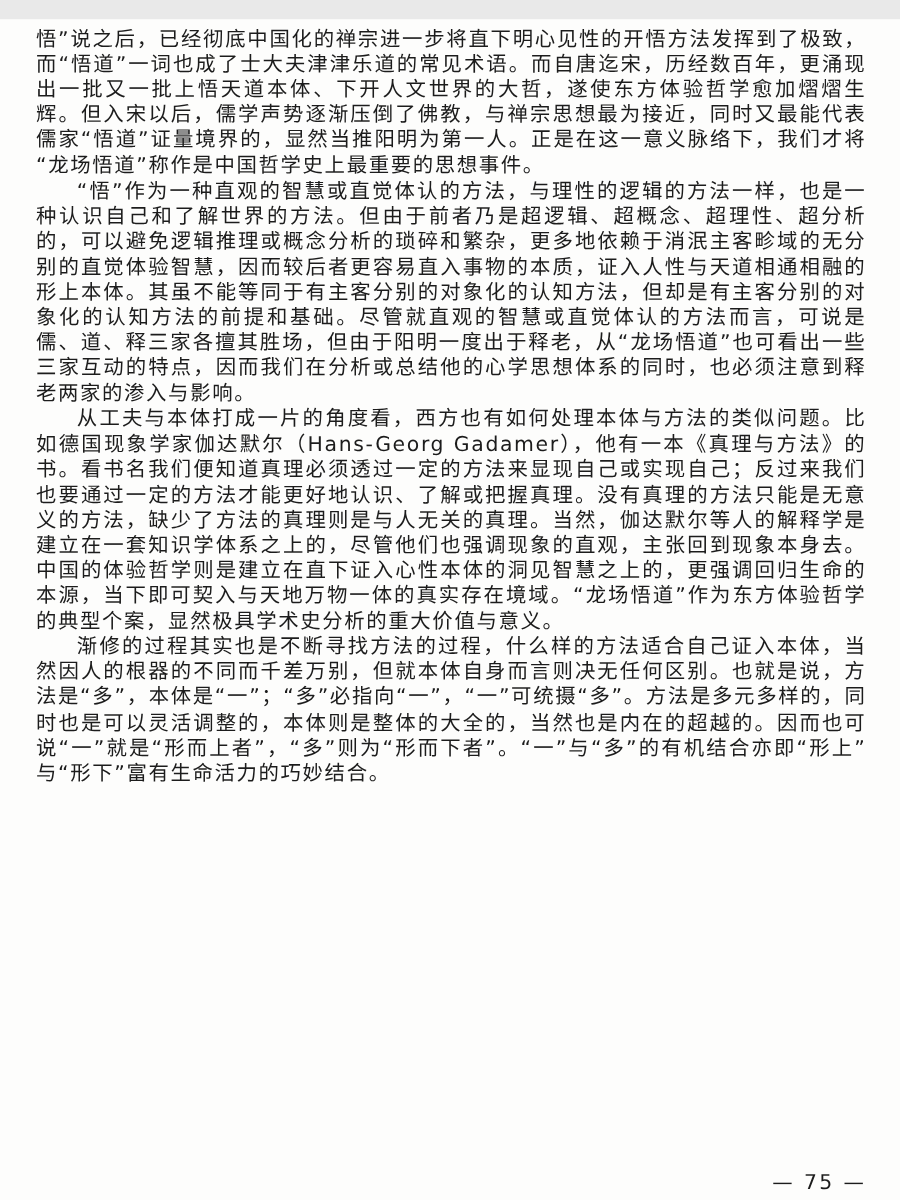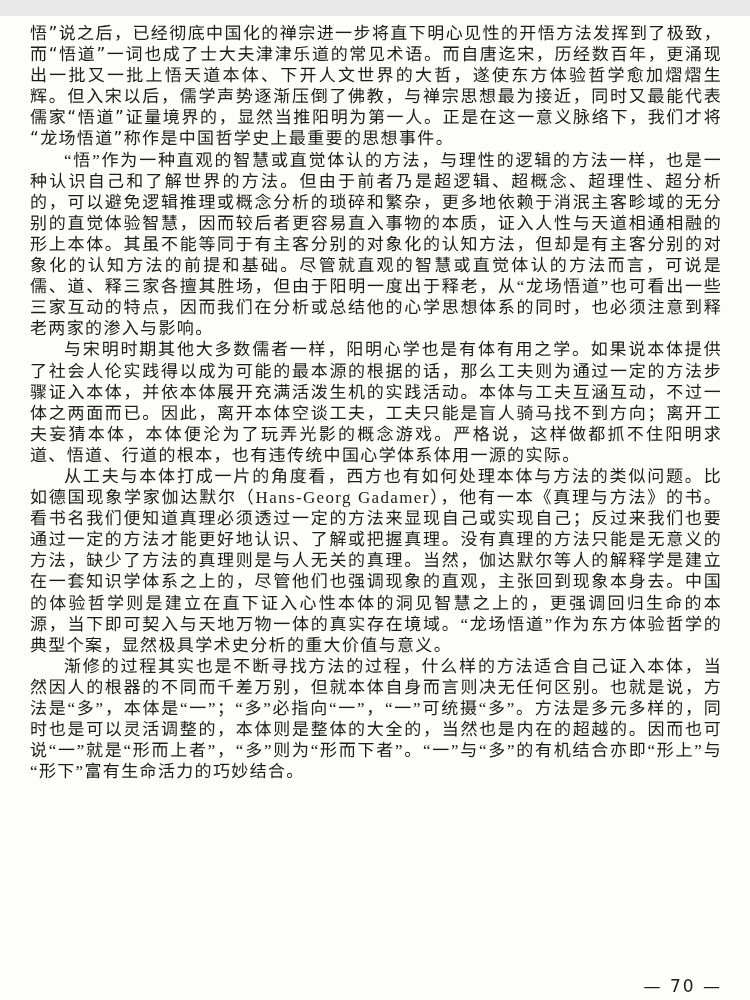--- a/index.html
+++ b/index.html
@@ -23,39 +23,37 @@
     margin: 0;
     font-size: 17px;
     line-height: 21.1px;
     letter-spacing: 1.35px;
     text-align: justify;
     text-justify: inter-ideograph;
     word-break: break-all;
   }
   .body-text p.indent {
     text-indent: 2em;
-    font-family: Liberation Serif, serif;
   }
   .footer {
     position: absolute;
     right: 28px;
     bottom: 20px;
     font-size: 17px;
     letter-spacing: 2px;
     color: #1c1c1c;
   }
 </style>
 </head>
 <body>
 
 <div class="page">
   <div class="body-text">
     <p>悟”说之后，已经彻底中国化的禅宗进一步将直下明心见性的开悟方法发挥到了极致，而“悟道”一词也成了士大夫津津乐道的常见术语。而自唐迄宋，历经数百年，更涌现出一批又一批上悟天道本体、下开人文世界的大哲，遂使东方体验哲学愈加熠熠生辉。但入宋以后，儒学声势逐渐压倒了佛教，与禅宗思想最为接近，同时又最能代表儒家“悟道”证量境界的，显然当推阳明为第一人。正是在这一意义脉络下，我们才将“龙场悟道”称作是中国哲学史上最重要的思想事件。</p>
     <p class="indent">“悟”作为一种直观的智慧或直觉体认的方法，与理性的逻辑的方法一样，也是一种认识自己和了解世界的方法。但由于前者乃是超逻辑、超概念、超理性、超分析的，可以避免逻辑推理或概念分析的琐碎和繁杂，更多地依赖于消泯主客畛域的无分别的直觉体验智慧，因而较后者更容易直入事物的本质，证入人性与天道相通相融的形上本体。其虽不能等同于有主客分别的对象化的认知方法，但却是有主客分别的对象化的认知方法的前提和基础。尽管就直观的智慧或直觉体认的方法而言，可说是儒、道、释三家各擅其胜场，但由于阳明一度出于释老，从“龙场悟道”也可看出一些三家互动的特点，因而我们在分析或总结他的心学思想体系的同时，也必须注意到释老两家的渗入与影响。</p>
-    <p class="indent">与宋明时期其他大多数儒者一样，阳明心学也是有体有用之学。如果说本体提供了社会人伦实践得以成为可能的最本源的根据的话，那么工夫则为通过一定的方法步骤证入本体，并依本体展开充满活泼生机的实践活动。本体与工夫互涵互动，不过一体之两面而已。因此，离开本体空谈工夫，工夫只能是盲人骑马找不到方向；离开工夫妄猜本体，本体便沦为了玩弄光影的概念游戏。严格说，这样做都抓不住阳明求道、悟道、行道的根本，也有违传统中国心学体系体用一源的实际。</p>
     <p class="indent">从工夫与本体打成一片的角度看，西方也有如何处理本体与方法的类似问题。比如德国现象学家伽达默尔（Hans-Georg Gadamer），他有一本《真理与方法》的书。看书名我们便知道真理必须透过一定的方法来显现自己或实现自己；反过来我们也要通过一定的方法才能更好地认识、了解或把握真理。没有真理的方法只能是无意义的方法，缺少了方法的真理则是与人无关的真理。当然，伽达默尔等人的解释学是建立在一套知识学体系之上的，尽管他们也强调现象的直观，主张回到现象本身去。中国的体验哲学则是建立在直下证入心性本体的洞见智慧之上的，更强调回归生命的本源，当下即可契入与天地万物一体的真实存在境域。“龙场悟道”作为东方体验哲学的典型个案，显然极具学术史分析的重大价值与意义。</p>
     <p class="indent">渐修的过程其实也是不断寻找方法的过程，什么样的方法适合自己证入本体，当然因人的根器的不同而千差万别，但就本体自身而言则决无任何区别。也就是说，方法是“多”，本体是“一”；“多”必指向“一”，“一”可统摄“多”。方法是多元多样的，同时也是可以灵活调整的，本体则是整体的大全的，当然也是内在的超越的。因而也可说“一”就是“形而上者”，“多”则为“形而下者”。“一”与“多”的有机结合亦即“形上”与“形下”富有生命活力的巧妙结合。</p>
 
   </div>
   <div class="footer">
-    <span>— 70 —</span>
+    <span>— 75 —</span>
   </div>
 </div>
 
 </body></html>

